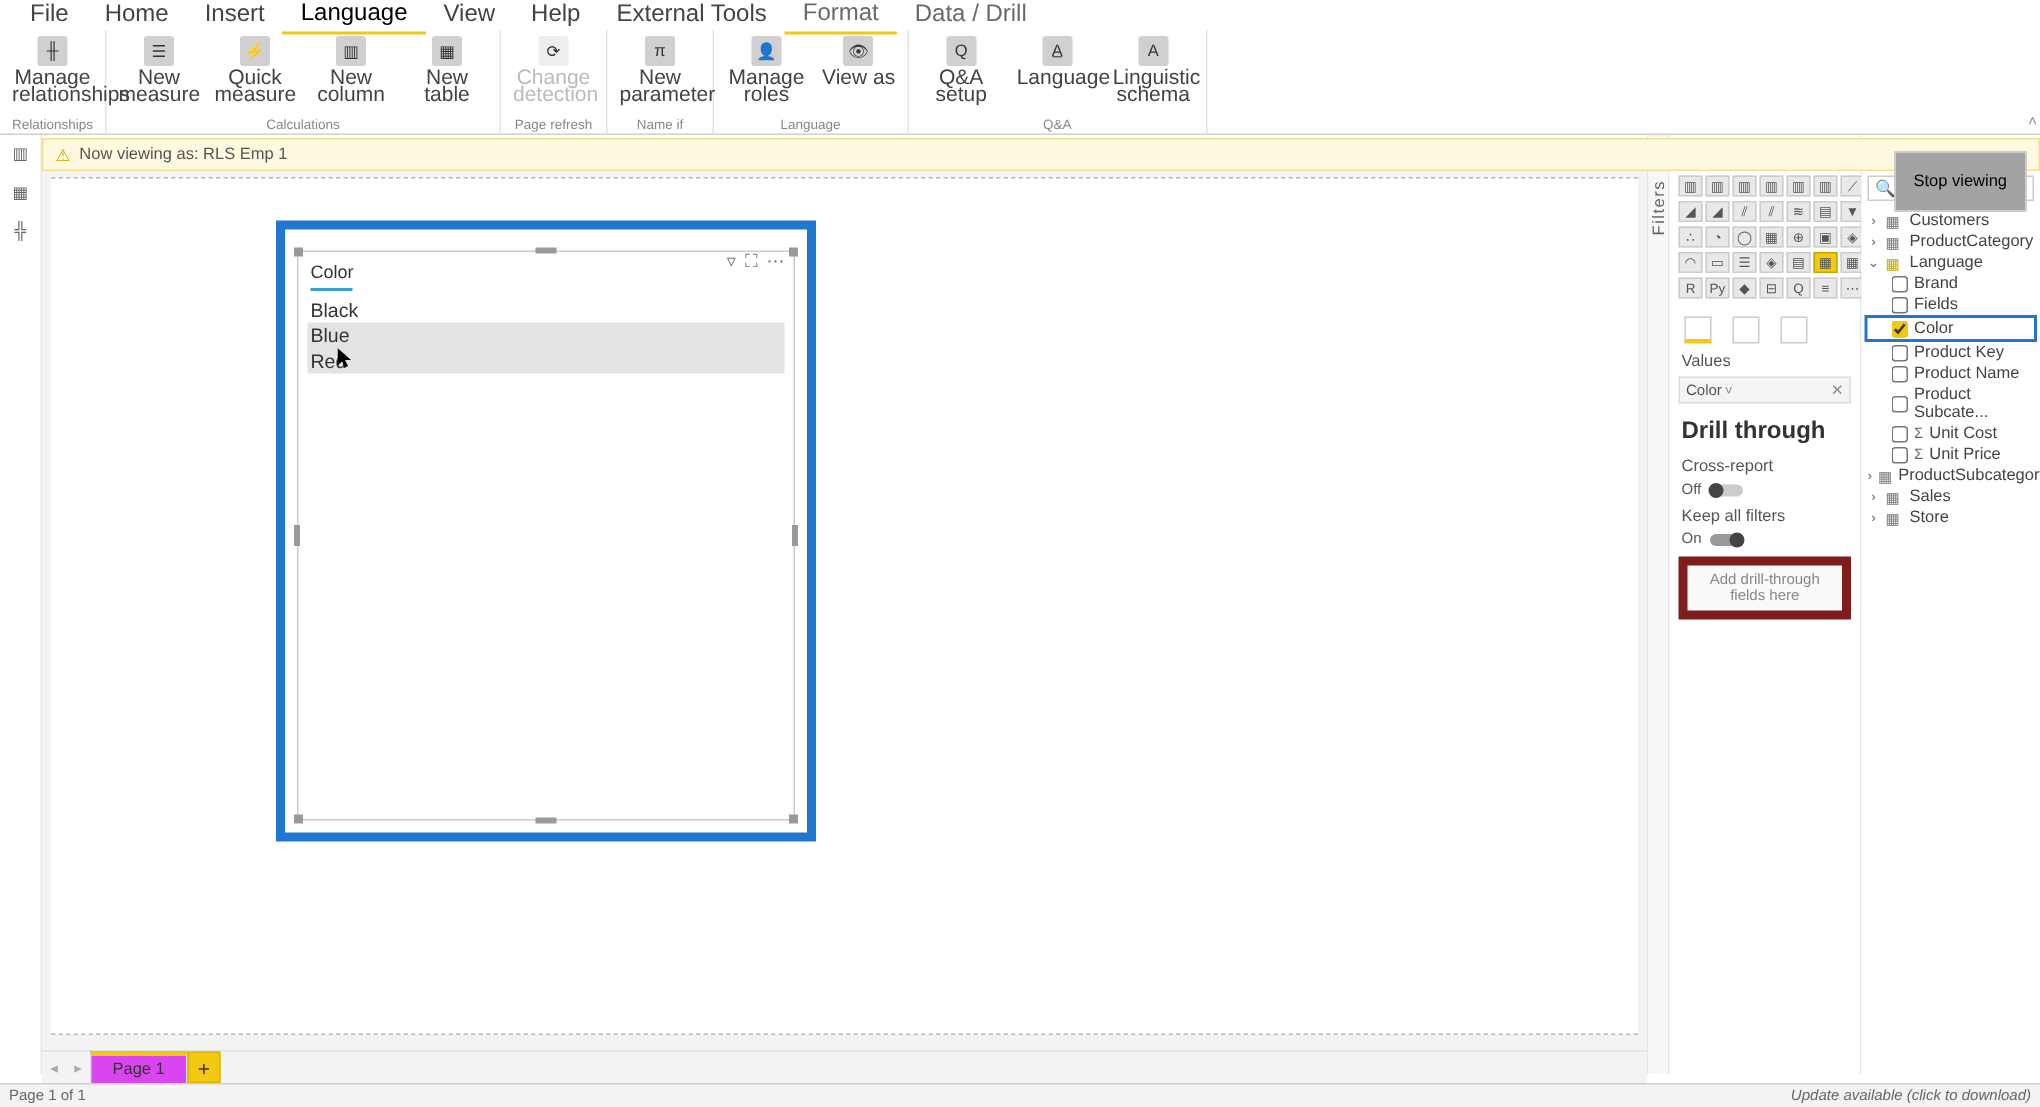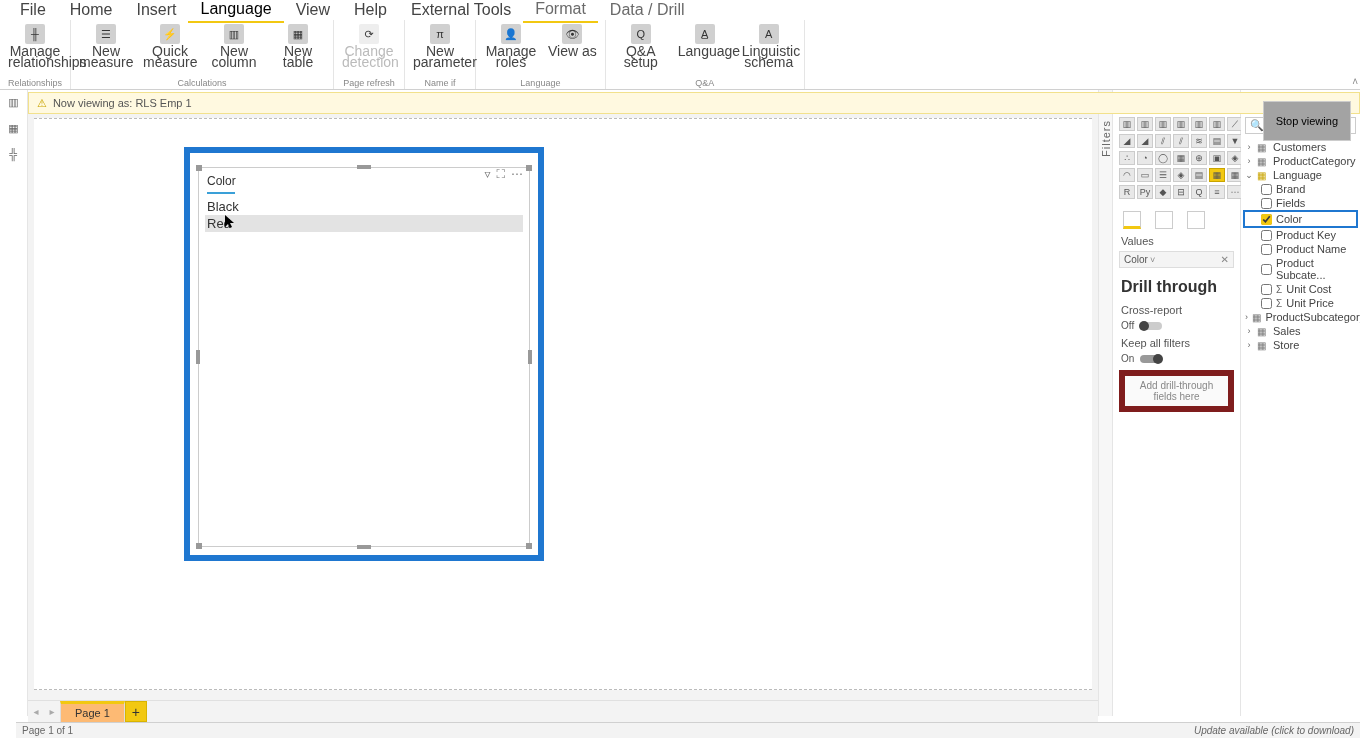--- a/index.html
+++ b/index.html
@@ -89,25 +89,25 @@
 .ft-row .tico { width: 12px; height: 10px; font-size: 10px; color: #777; }
 .ft-field { display: flex; align-items: center; font-size: 11px; color: #444; padding: 1px 2px 1px 18px; gap: 4px; }
 .ft-field input { width: 11px; height: 11px; }
 .ft-field.sel { border: 2px solid #1f77d0; background: #fff; padding-left: 16px; }
 .ft-field.sel input { accent-color: #f2c811; }
 .sigma { font-size: 10px; color: #666; }
 
 
 .page-tabs { position: absolute; left: 28px; right: 262px; bottom: 16px; height: 22px; background: #f3f3f3; border-top: 1px solid #e0e0e0; display: flex; align-items: stretch; z-index:4; }
 .page-tabs .nav { width: 16px; display: flex; align-items: center; justify-content: center; color: #aaa; cursor: pointer; font-size: 10px; }
-.page-tabs .tab { padding: 3px 14px; background: #fdba74; border: 1px solid #ddd; border-bottom: none; font-size: 11px; border-top: 3px solid #f2c811; color: #333; }
+.page-tabs .tab { padding: 3px 14px; background: #d946ef; border: 1px solid #ddd; border-bottom: none; font-size: 11px; border-top: 3px solid #f2c811; color: #333; }
 .page-tabs .add { width: 22px; background: #f2c811; display: flex; align-items: center; justify-content: center; font-size: 14px; color: #333; cursor: pointer; border: 1px solid #d9b400; }
 
 
-.status-bar { position: absolute; left: 16px; right: 0; bottom: 0; height: 16px; background: #f3f3f3; border-top: 1px solid #d0d0d0; display: flex; align-items: center; font-size: 10px; color: #666; padding: 0 6px; justify-content: center; }
+.status-bar { position: absolute; left: 0; right: 0; bottom: 0; height: 16px; background: #f3f3f3; border-top: 1px solid #d0d0d0; display: flex; align-items: center; font-size: 10px; color: #666; padding: 0 6px; justify-content: center; }
 .status-bar .right { margin-left: auto; font-style: italic; }
 
 .arrow-r { position:absolute; right:2px; top:76px; font-size:10px; color:#888; }
 </style>
 </head>
 <body>
 
 <div class="ribbon-tabs">
   <div class="ribbon-tab">File</div>
   <div class="ribbon-tab">Home</div>
@@ -225,20 +225,21 @@
       <div class="visual-inner">
         <div class="visual-hdr">
           <span>▿</span>
           <span>⛶</span>
           <span>⋯</span>
         </div>
         <div class="visual-title">Color</div>
         <div class="visual-title-under"></div>
         <div class="visual-rows">
           <div>Black</div>
+          <div class="sel">Blue</div>
           <div class="sel" style="position:relative">
             <span>Red</span>
             <svg class="cursor-img" style="left:20px;top:0" viewBox="0 0 12 14">
                 <path d="M0 0 L0 12 L3 9 L5 13 L7 12 L5 8 L9 8 Z" fill="#000"></path>
               </svg>
           </div>
         </div>
 
         <div class="handle mh" style="left:50%;top:-3px;transform:translateX(-50%)"></div>
         <div class="handle mh" style="left:50%;bottom:-3px;transform:translateX(-50%)"></div>

